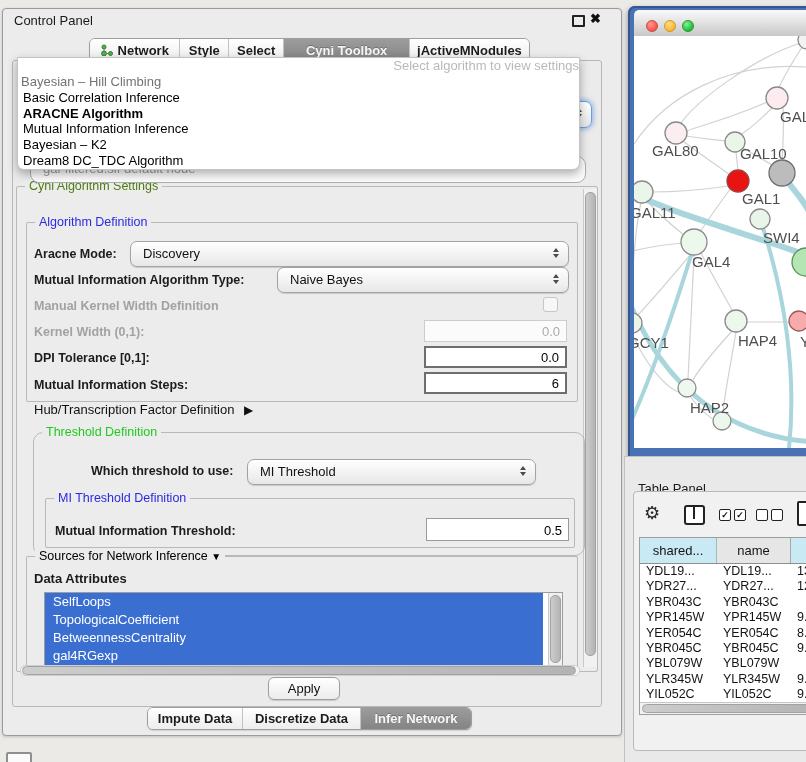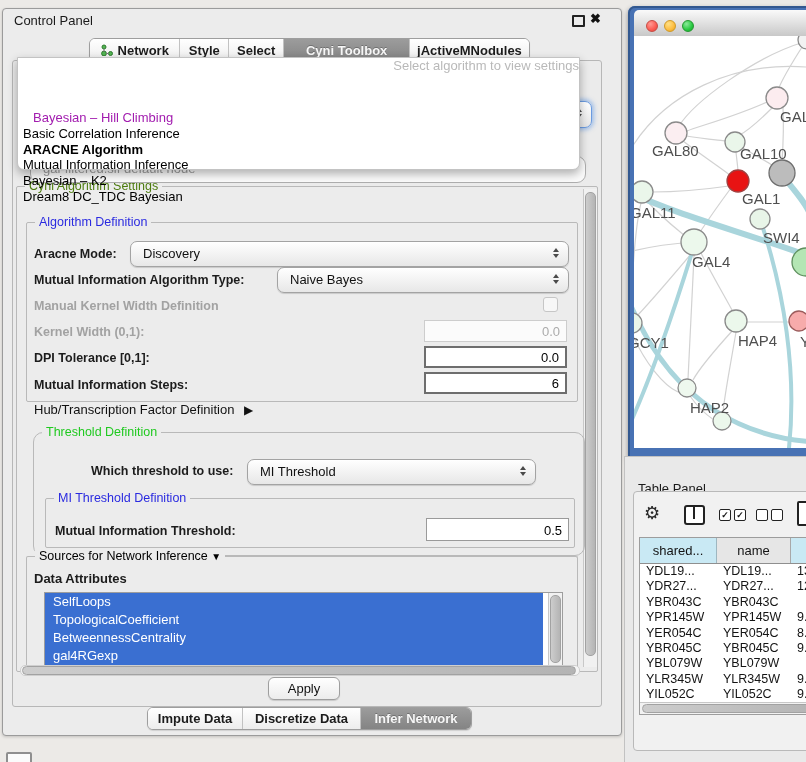--- a/index.html
+++ b/index.html
@@ -76,26 +76,26 @@
           <div class="tri-dn"></div>
       </div>
     </div>
 
     <div class="abs" style="left:27px;top:147px;width:554px;height:25px;border:1px solid #aeaeae;border-radius:9px;background:#fbfbfb;z-index:2;">
       <div class="abs" style="left:12px;top:0;line-height:24px;font-size:13px;color:#9c9c9c;white-space:nowrap;">gal-filtered.sif default node</div>
     </div>
 
     <div class="abs" style="left:14px;top:48px;width:561px;height:111px;background:#ffffff;border:1px solid #c3c3c3;border-radius:0 0 7px 7px;box-shadow:0 4px 10px rgba(0,0,0,.30);z-index:5;">
       <div style="height:16px;line-height:16px;text-align:right;font-size:13px;color:#b9b9b9;">Select algorithm to view settings</div>
-      <div style="height:15.8px;line-height:15.8px;padding-left:15px;font-size:13px;color:#a21caf;margin-top:36px;">Bayesian – Hill Climbing</div>
+      <div style="height:15.8px;line-height:15.8px;padding-left:3px;font-size:13px;color:#737373;">Bayesian – Hill Climbing</div>
       <div style="height:15.8px;line-height:15.8px;padding-left:5px;font-size:13px;color:#000;">Basic Correlation Inference</div>
       <div style="height:15.8px;line-height:15.8px;padding-left:5px;font-size:13px;color:#000;font-weight:bold;">ARACNE Algorithm</div>
       <div style="height:15.8px;line-height:15.8px;padding-left:5px;font-size:13px;color:#000;">Mutual Information Inference</div>
       <div style="height:15.8px;line-height:15.8px;padding-left:5px;font-size:13px;color:#000;">Bayesian – K2</div>
-      <div style="height:15.8px;line-height:15.8px;padding-left:5px;font-size:13px;color:#000;">Dream8 DC_TDC Bayesian</div>
+      <div style="height:15.8px;line-height:15.8px;padding-left:5px;font-size:13px;color:#000;">Dream8 DC_TDC Algorithm</div>
     </div>
 
     <div class="fieldset" style="left:13px;top:177px;width:580px;height:484px;background:#ececec;">
       <span class="legend" style="color:#4d7c0f;">Cyni Algorithm Settings</span>
 
       <div class="scroll-track-v" style="left:566px;top:2px;width:13px;height:478px;">
         <div class="scroll-thumb" style="left:1px;top:3px;width:9px;height:462px;"></div>
       </div>
 
       <div class="fieldset" style="left:9px;top:35px;width:550px;height:178px;">

